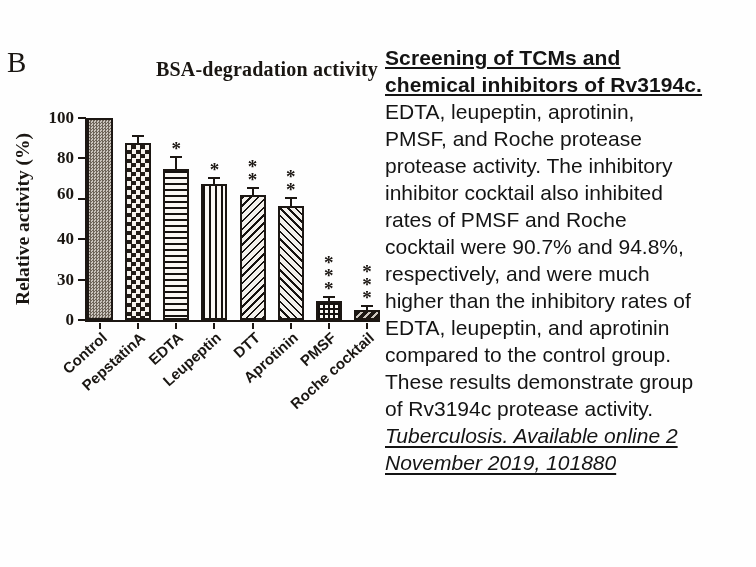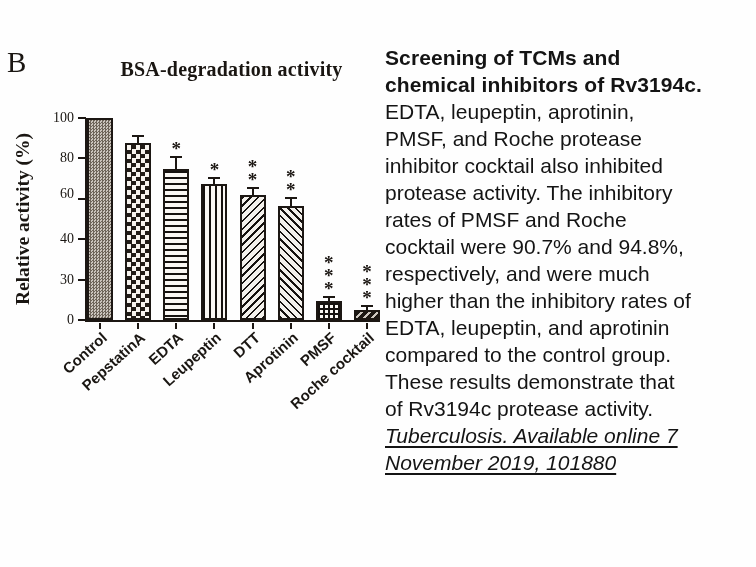--- a/index.html
+++ b/index.html
@@ -4,41 +4,41 @@
 <style>
   html,body { margin:0; padding:0; background:#fff; }
   #screen {
     position:relative; width:756px; height:567px; background:#fefefe;
     font-family:"Liberation Serif", serif; color:#1a1612; overflow:hidden;
   }
 
   
   #chart-panel { position:absolute; left:0; top:0; width:382px; height:567px; }
   .panel-label { position:absolute; left:7px; top:46px; font-size:29px; font-weight:500; }
-  .chart-title { position:absolute; left:85px; top:58px; width:293px; text-align:center;
+  .chart-title { position:absolute; left:85px; top:58px; width:293px; text-align:right;
                  font-size:20px; font-weight:bold; letter-spacing:0.2px; }
   .y-axis-title { position:absolute; left:8px; top:320px; width:202px; height:30px;
                   transform-origin:0 0; transform:rotate(-90deg); text-align:center;
                   font-size:19.5px; font-weight:bold; line-height:30px; }
   .x-axis-title { position:absolute; left:60px; top:410px; width:300px; text-align:center;
                   font-size:20px; font-weight:bold; }
 
   #plot-area {
     position:absolute; left:85px; top:118px; width:293px; height:202px;
     border-left:2px solid #1c1713; border-bottom:2.5px solid #1c1713;
   }
   .bar { position:absolute; bottom:0; width:26px; box-sizing:border-box;
          border:2px solid #1c1713; }
   .err-stem { position:absolute; width:2px; background:#1c1713; }
   .err-cap  { position:absolute; width:12px; height:2px; background:#1c1713; }
   .sig { position:absolute; width:26px; text-align:center; white-space:pre;
          font-size:19px; font-weight:bold; line-height:13px; color:#1c1713; }
   .y-tick { position:absolute; left:-9px; width:8px; height:2px; background:#1c1713; }
   .y-tick-label { position:absolute; right:calc(100% + 13px); width:42px; height:20px;
-                  text-align:right; font-size:14px; font-weight:normal; line-height:20px; }
+                  text-align:right; font-size:17px; font-weight:bold; line-height:20px; }
   .x-tick { position:absolute; top:calc(100% + 2.5px); width:2px; height:6px; background:#1c1713; }
   .x-tick-label { position:absolute; width:130px; height:19px; text-align:right;
                   font-family:"Liberation Sans", sans-serif;
                   font-size:15px; font-weight:bold; line-height:19px; white-space:nowrap;
                   transform-origin:100% 0; transform:rotate(-42deg); }
 
   
   .p-speckle  { background-color:#cbc5bd;
                 background-image:conic-gradient(#6e655a 25%, transparent 0 50%, #6e655a 0 75%, transparent 0);
                 background-size:3px 3px; }
@@ -52,21 +52,21 @@
   .p-grid     { background-color:#fbf8f4;
                 background-image:repeating-linear-gradient(to right, #16120f 0 1.6px, transparent 1.6px 5px),
                                  repeating-linear-gradient(to bottom, #16120f 0 1.6px, transparent 1.6px 5px); }
   .p-dark-diag{ background:repeating-linear-gradient(135deg, #1c1713 0 3.5px, #cdc7bf 3.5px 5.5px); }
 
   
   #text-panel { position:absolute; left:385px; top:44px; width:368px;
                 font-family:"Liberation Sans", sans-serif; font-size:21px;
                 line-height:27px; color:#141414; }
   .t-line { white-space:nowrap; }
-  .t-bold { font-weight:bold; letter-spacing:0.1px; }
+  .t-bold { font-weight:bold; letter-spacing:0.1px;text-decoration:underline; }
   .t-citation { font-style:italic; text-decoration:underline; text-underline-offset:3px;
                 text-decoration-thickness:1.5px; }
 </style>
 </head>
 <body>
 
 <div id="screen">
 
   <div id="chart-panel">
     <div class="panel-label">B</div>
@@ -136,27 +136,27 @@
         <div class="x-tick" style="left: 278.98px;"></div>
         <div class="x-tick-label" style="left: 147.98px; top: calc(100% + 8px);">Roche cocktail</div>
       </div>
   </div>
 
   <div id="text-panel">
       <div class="t-line t-bold">Screening of TCMs and</div>
       <div class="t-line t-bold">chemical inhibitors of Rv3194c.</div>
       <div class="t-line">EDTA, leupeptin, aprotinin,</div>
       <div class="t-line">PMSF, and Roche protease</div>
+      <div class="t-line">protease activity. The inhibitory</div>
       <div class="t-line">inhibitor cocktail also inhibited</div>
-      <div class="t-line">protease activity. The inhibitory</div>
       <div class="t-line">rates of PMSF and Roche</div>
       <div class="t-line">cocktail were 90.7% and 94.8%,</div>
       <div class="t-line">respectively, and were much</div>
       <div class="t-line">higher than the inhibitory rates of</div>
       <div class="t-line">EDTA, leupeptin, and aprotinin</div>
       <div class="t-line">compared to the control group.</div>
-      <div class="t-line">These results demonstrate that</div>
+      <div class="t-line">These results demonstrate group</div>
       <div class="t-line">of Rv3194c protease activity.</div>
-      <div class="t-line t-citation">Tuberculosis. Available online 7</div>
+      <div class="t-line t-citation">Tuberculosis. Available online 2</div>
       <div class="t-line t-citation">November 2019, 101880</div>
     </div>
 
 </div>
 
 </body></html>

